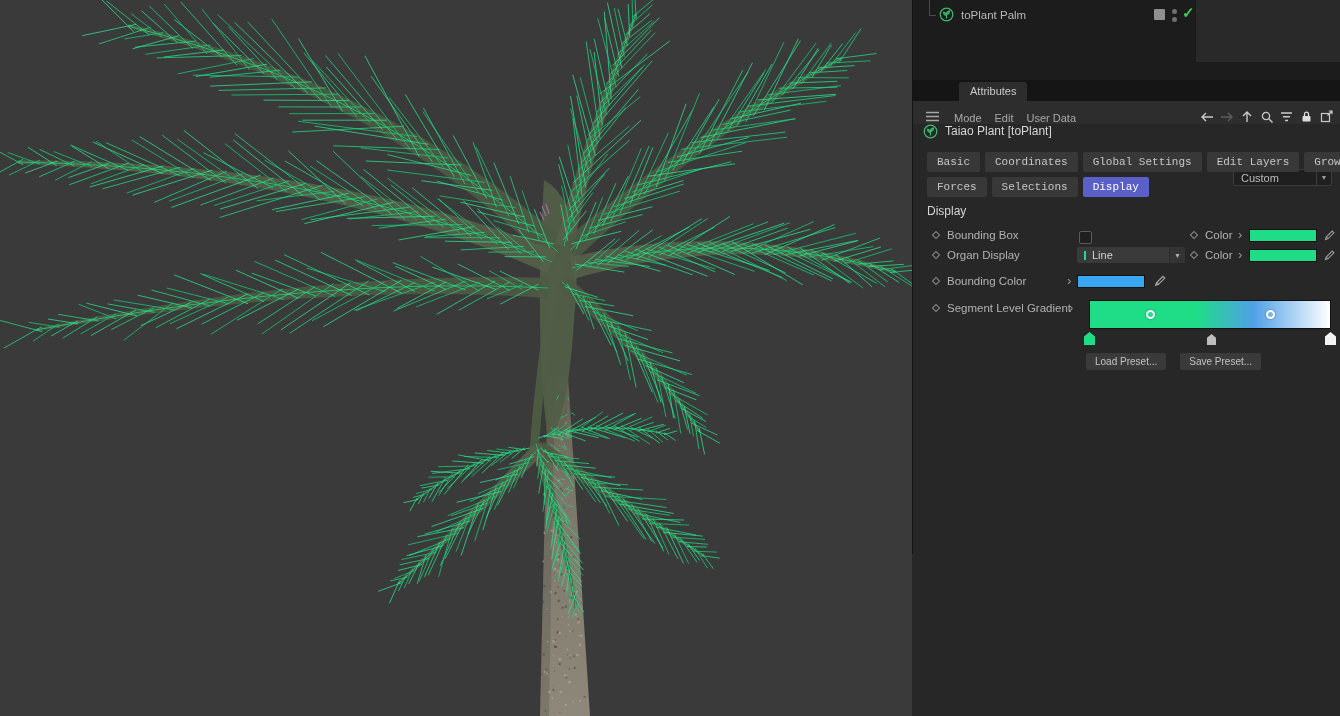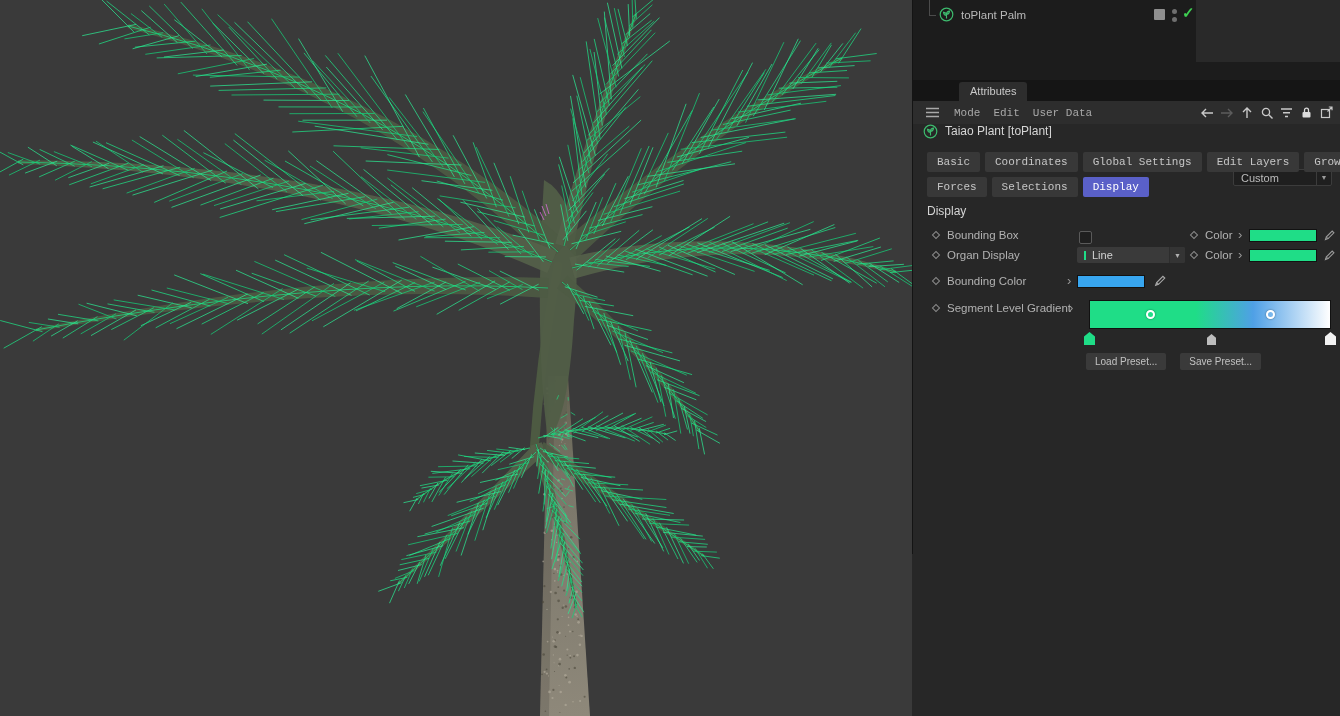--- a/index.html
+++ b/index.html
@@ -18,21 +18,21 @@
   .om-plant-icon{position:absolute;left:26px;top:7px;}
   .om-name{position:absolute;left:48px;top:9px;font-size:11.5px;color:#b8b8b8;}
   .om-layer{position:absolute;left:241px;top:9px;width:11px;height:11px;background:#8f8f8f;border-radius:1px;}
   .om-dot{position:absolute;left:259px;width:5px;height:5px;border-radius:50%;background:#6f6f6f;}
   .om-dot.d1{top:9px}.om-dot.d2{top:17px}
   .om-check{position:absolute;left:269px;top:4px;font-size:15px;font-weight:bold;color:#3ecf52;}
   
   #attr-tabbar{position:absolute;left:0;top:80px;width:428px;height:21px;background:#151515;}
   .attr-tab{position:absolute;left:14px;top:2px;height:19px;line-height:19px;padding:0 11px;background:#2d2d2d;color:#c9c9c9;font-size:11px;border-radius:3px 3px 0 0;margin-left:32px;}
   
-  #toolbar{position:absolute;left:0;top:101px;width:428px;height:23px;background:#2d2d2d;display:flex;align-items:center;padding:0 6px 0 8px;font-family:Liberation Mono, monospace;}
+  #toolbar{position:absolute;left:0;top:101px;width:428px;height:23px;background:#2d2d2d;display:flex;align-items:flex-end;padding:0 6px 0 8px;}
   .tb-label{font-size:11px;color:#a8a8a8;margin-left:13px;}
   .tb-spacer{flex:1;}
   .tb-icon{width:17px;height:15px;display:flex;align-items:center;justify-content:center;margin-left:3px;}
   
   #title-row{position:absolute;left:0;top:124px;width:428px;height:26px;display:flex;align-items:flex-start;}
   .title-icon{margin-left:10px;}
   .title-text{margin-left:7px;font-size:12px;color:#d6d6d6;}
   .dropdown{position:absolute;display:flex;align-items:center;background:#1f1f1f;border:1px solid #3c3c3c;border-radius:2px;height:17px;margin-top:40px;}
   #preset-dd{left:320px;top:5px;width:99px;}
   .dd-text{flex:1;font-size:11px;color:#bcbcbc;padding-left:7px;white-space:nowrap;overflow:hidden;}

